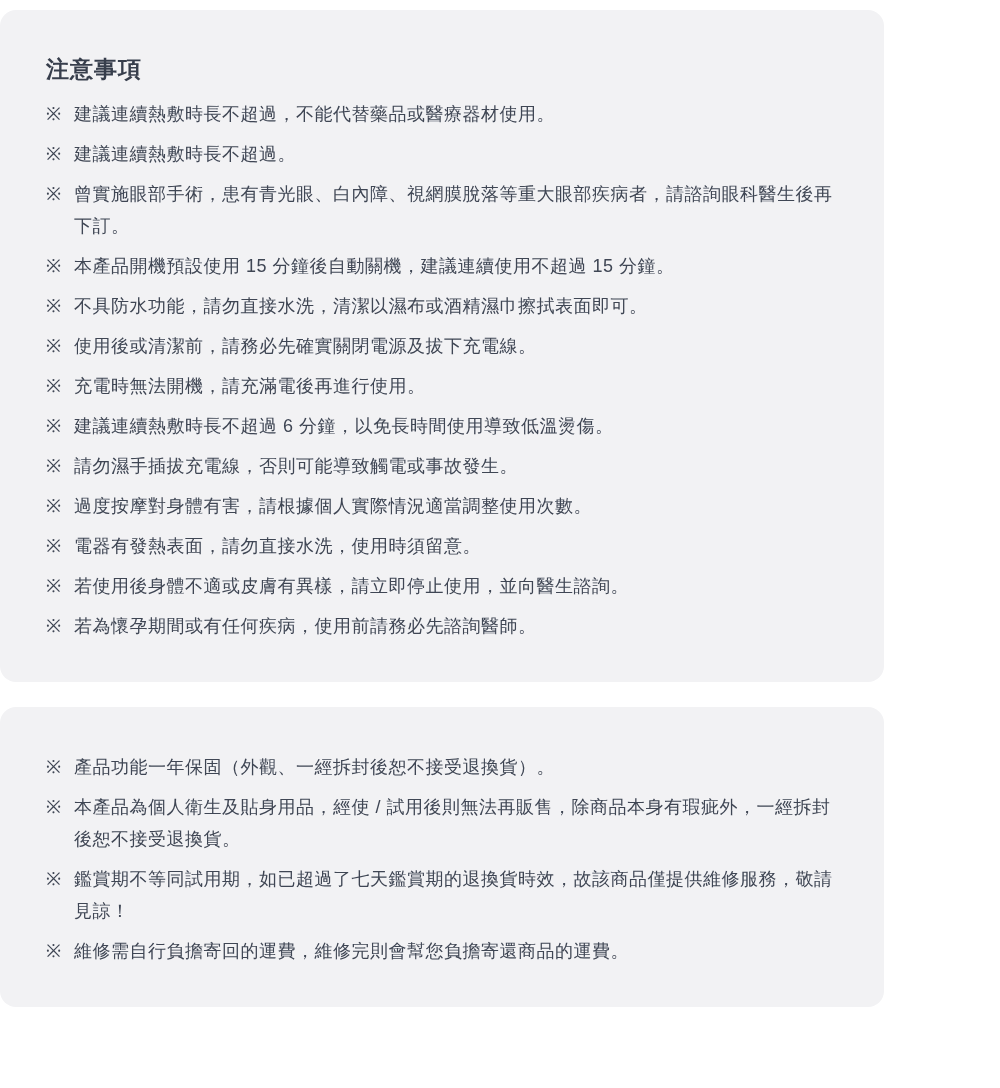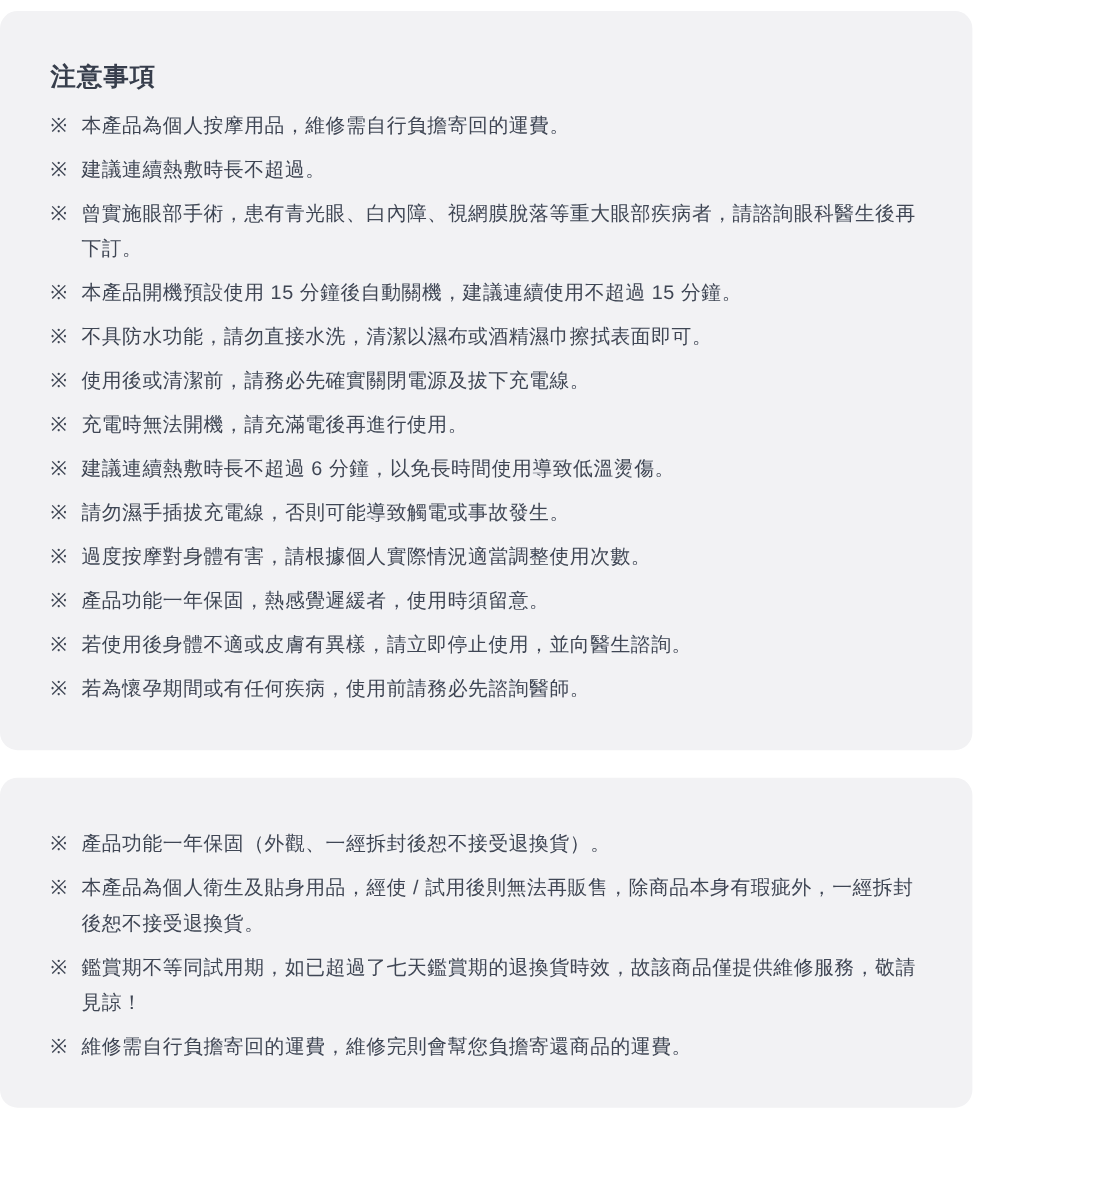--- a/index.html
+++ b/index.html
@@ -51,21 +51,21 @@
 <body>
 
 <div class="page">
 
   <section class="card">
     <h2 class="section-title">注意事項</h2>
     <ul class="notes">
 
         <li class="note-item">
           <span class="marker">※</span>
-          <span class="note-text">本產品為個人按摩用品，維修需自行負擔寄回的運費。</span>
+          <span class="note-text">建議連續熱敷時長不超過，不能代替藥品或醫療器材使用。</span>
         </li>
 
         <li class="note-item">
           <span class="marker">※</span>
           <span class="note-text">建議連續熱敷時長不超過。</span>
         </li>
 
         <li class="note-item">
           <span class="marker">※</span>
           <span class="note-text">曾實施眼部手術，患有青光眼、白內障、視網膜脫落等重大眼部疾病者，請諮詢眼科醫生後再下訂。</span>
@@ -101,21 +101,21 @@
           <span class="note-text">請勿濕手插拔充電線，否則可能導致觸電或事故發生。</span>
         </li>
 
         <li class="note-item">
           <span class="marker">※</span>
           <span class="note-text">過度按摩對身體有害，請根據個人實際情況適當調整使用次數。</span>
         </li>
 
         <li class="note-item">
           <span class="marker">※</span>
-          <span class="note-text">產品功能一年保固，熱感覺遲緩者，使用時須留意。</span>
+          <span class="note-text">電器有發熱表面，請勿直接水洗，使用時須留意。</span>
         </li>
 
         <li class="note-item">
           <span class="marker">※</span>
           <span class="note-text">若使用後身體不適或皮膚有異樣，請立即停止使用，並向醫生諮詢。</span>
         </li>
 
         <li class="note-item">
           <span class="marker">※</span>
           <span class="note-text">若為懷孕期間或有任何疾病，使用前請務必先諮詢醫師。</span>

